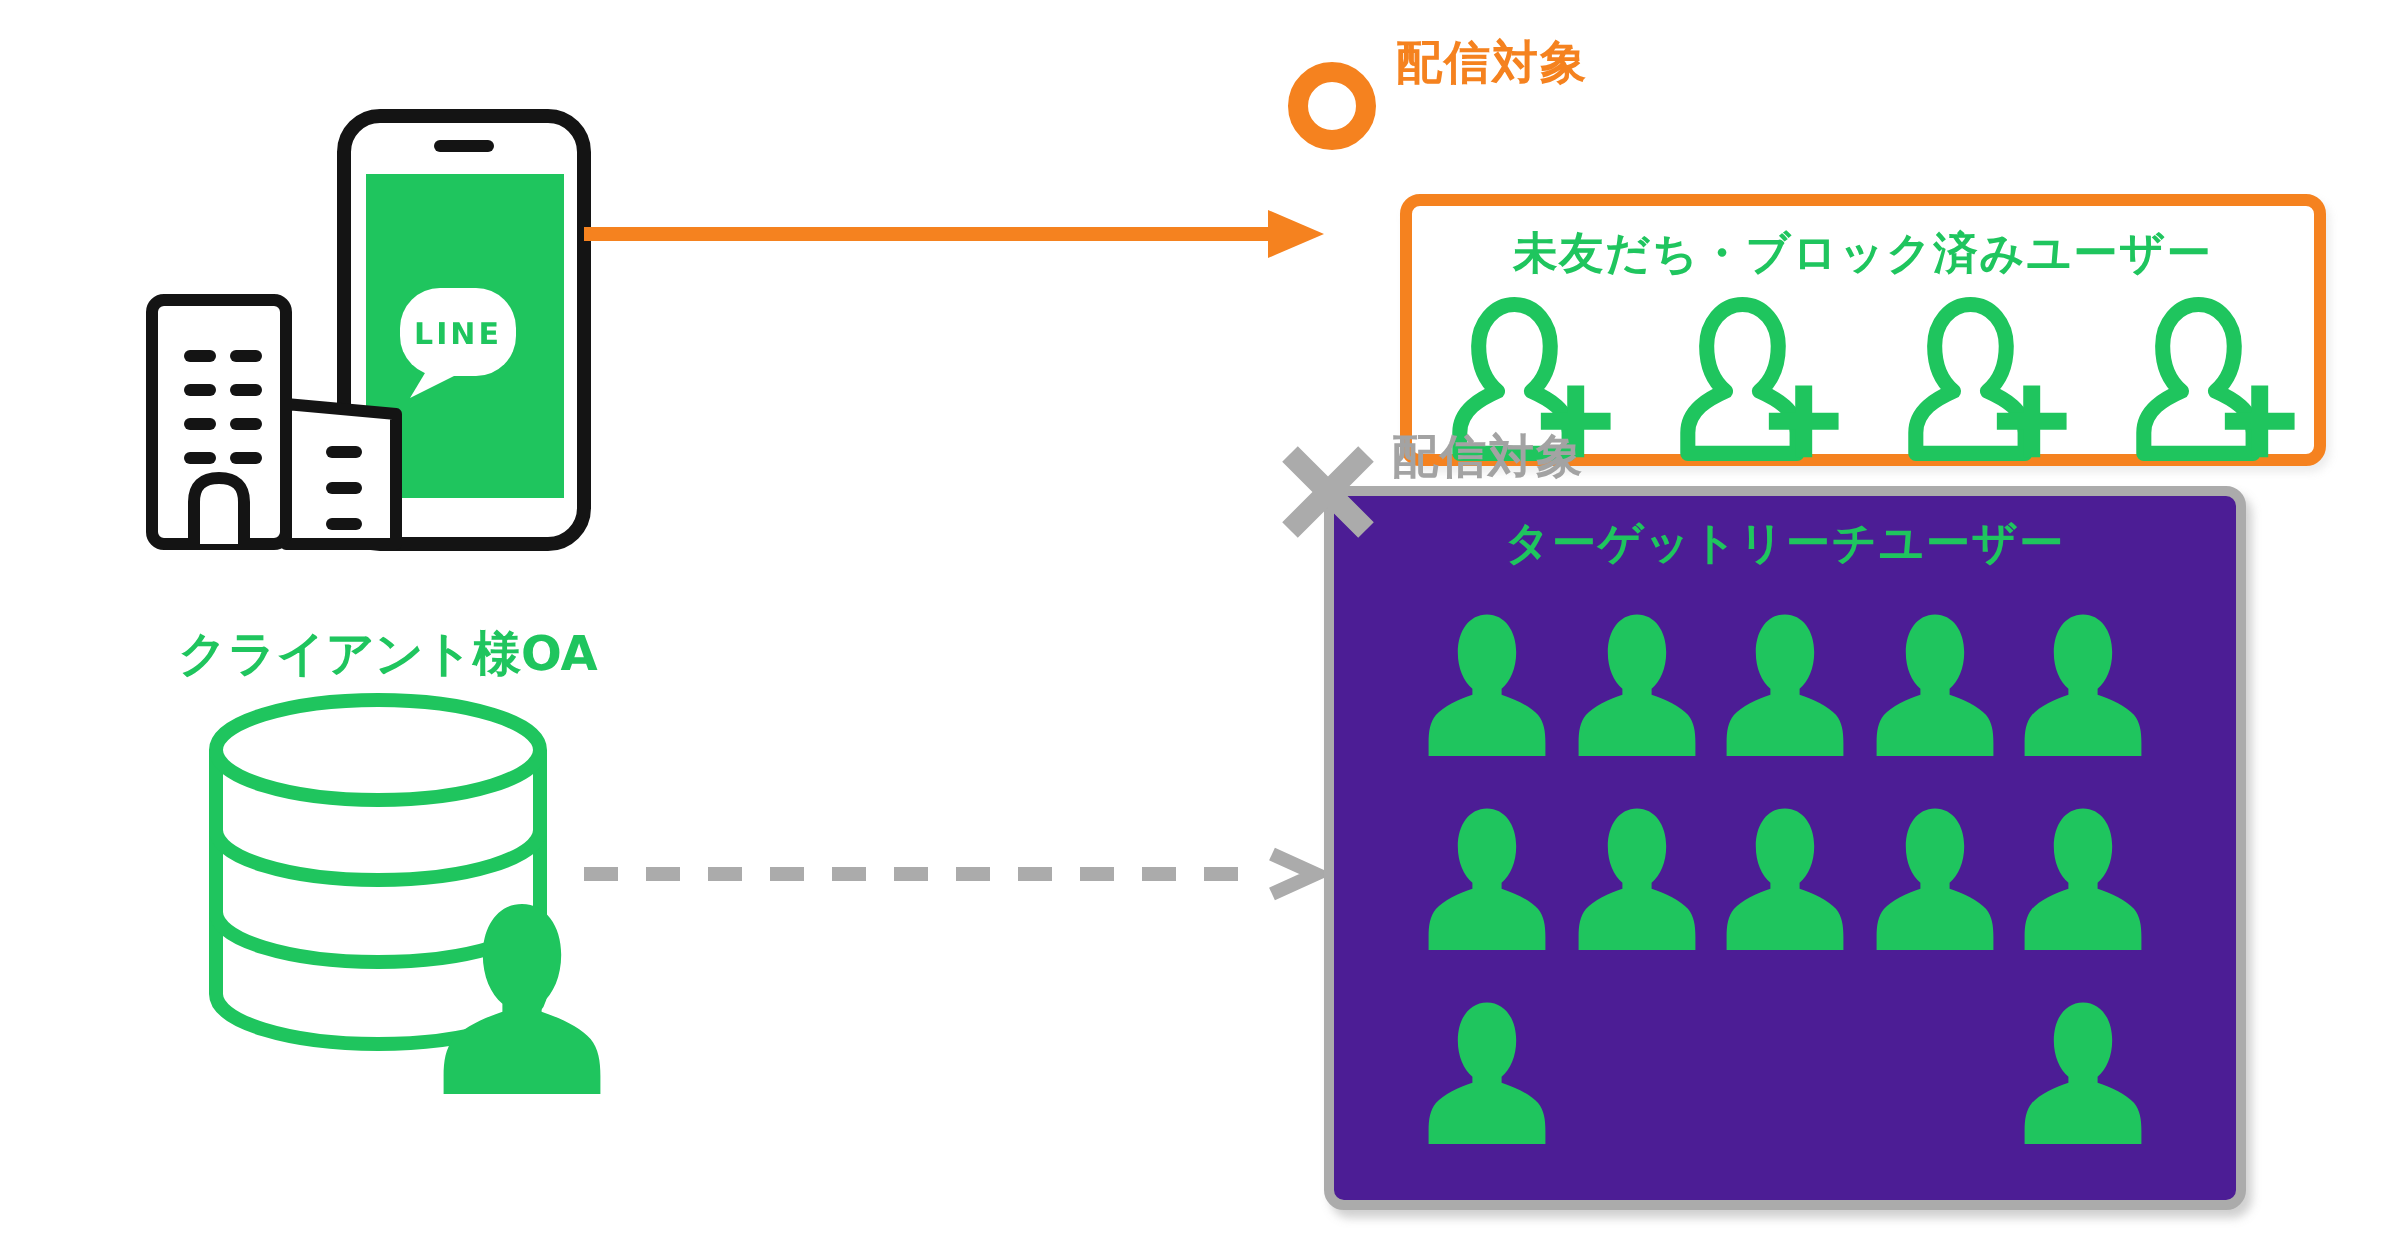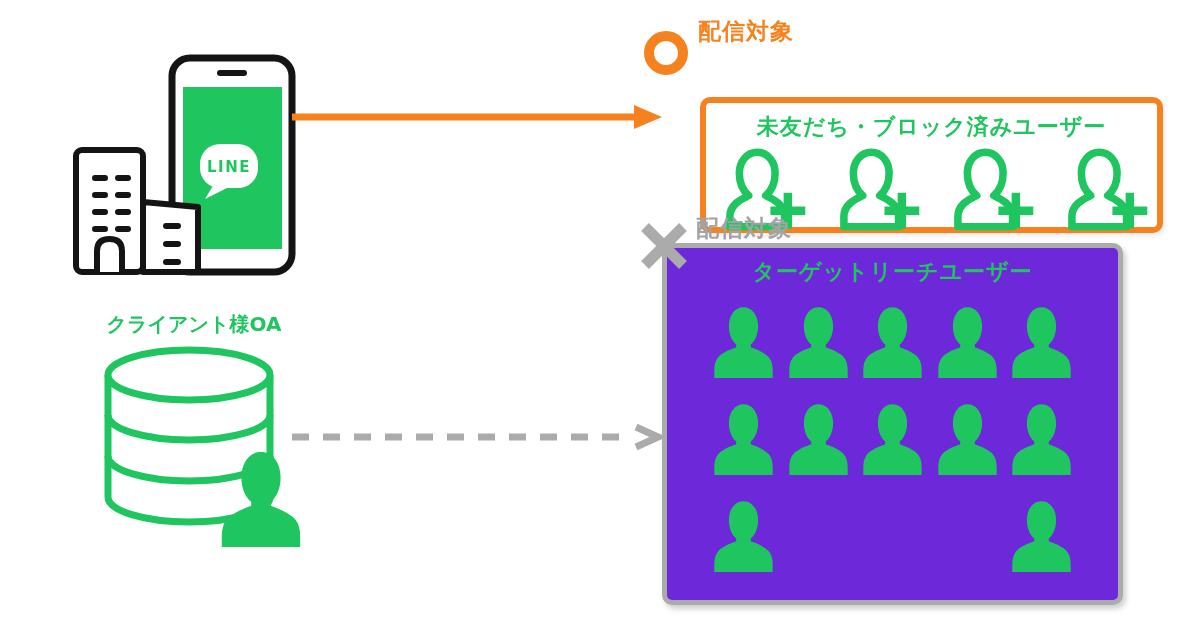--- a/index.html
+++ b/index.html
@@ -7,37 +7,37 @@
     position:relative; width:1200px; height:630px; background:#ffffff;
     overflow:hidden; font-family:"DejaVu Sans", sans-serif;
   }
 
   
   .tag { position:absolute; font-weight:700; font-size:23px; letter-spacing:1px; white-space:nowrap; }
   .tag-target   { left:698px; top:16px;  color:var(--orange); }
   .tag-excluded { left:696px; top:213px; color:var(--gray-text); }
   .client-label {
     position:absolute; left:86px; top:311px; width:216px; text-align:center;
-    font-weight:700; font-size:20px; color:var(--green); white-space:nowrap;
+    font-weight:700; font-size:24px; color:var(--green); white-space:nowrap;
   }
   .box-title {
     text-align:center; font-weight:700; font-size:22px; letter-spacing:1px;
     color:var(--green); margin-top:9px; white-space:nowrap;
   }
 
   
   .target-box {
     position:absolute; left:700px; top:57px; width:463px; height:136px;
     box-sizing:border-box; border:6px solid var(--orange); border-radius:10px;
     background:#fff; box-shadow:2px 3px 4px rgba(150,150,150,0.18);margin-top:40px;
   }
   .excluded-box {
     position:absolute; left:662px; top:243px; width:461px; height:362px;
     box-sizing:border-box; border:5px solid var(--gray); border-radius:10px;
-    background:#6d28d9; box-shadow:3px 4px 5px rgba(120,120,120,0.35);
+    background:#4c1d95; box-shadow:3px 4px 5px rgba(120,120,120,0.35);
   }
   .ring {
     position:absolute; left:644px; top:31px; width:44px; height:44px;
     box-sizing:border-box; border:10px solid var(--orange); border-radius:50%;
   }
   .xmark { position:absolute; left:640px; top:222px; width:48px; height:48px; color:var(--gray); }
 
   
   .icon-row { display:flex; justify-content:center; gap:16px; margin-top:5px; }
   .adduser  { width:98px; height:84px; color:var(--green); }

